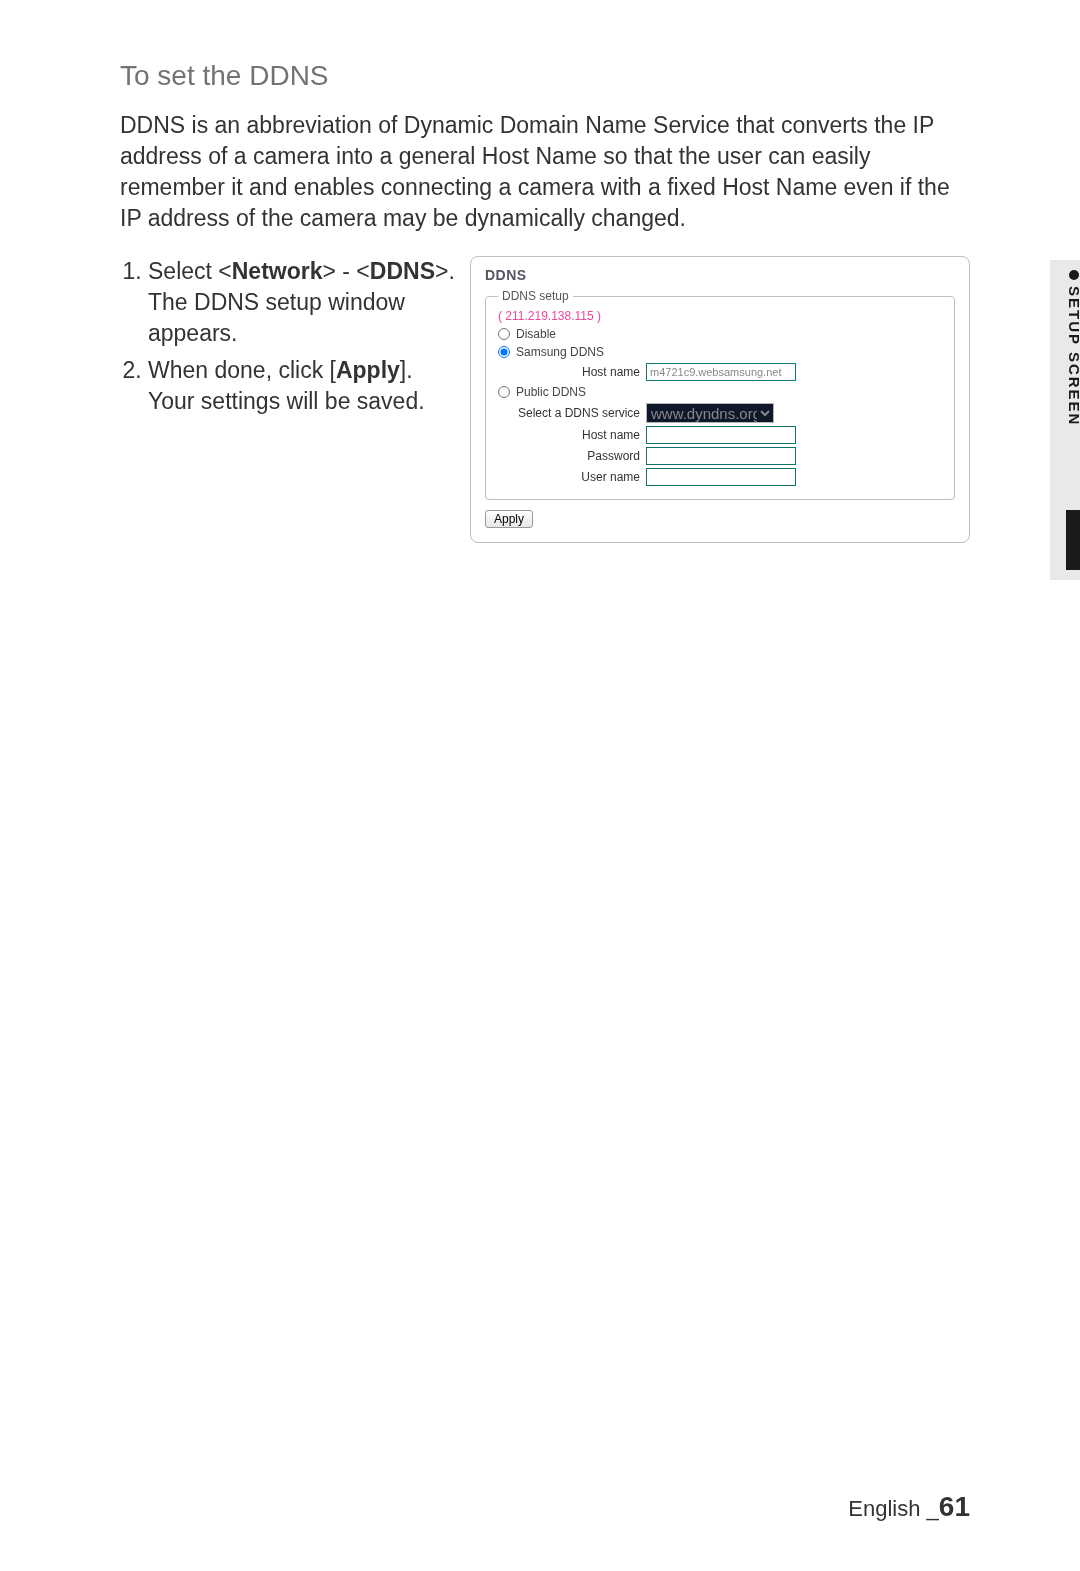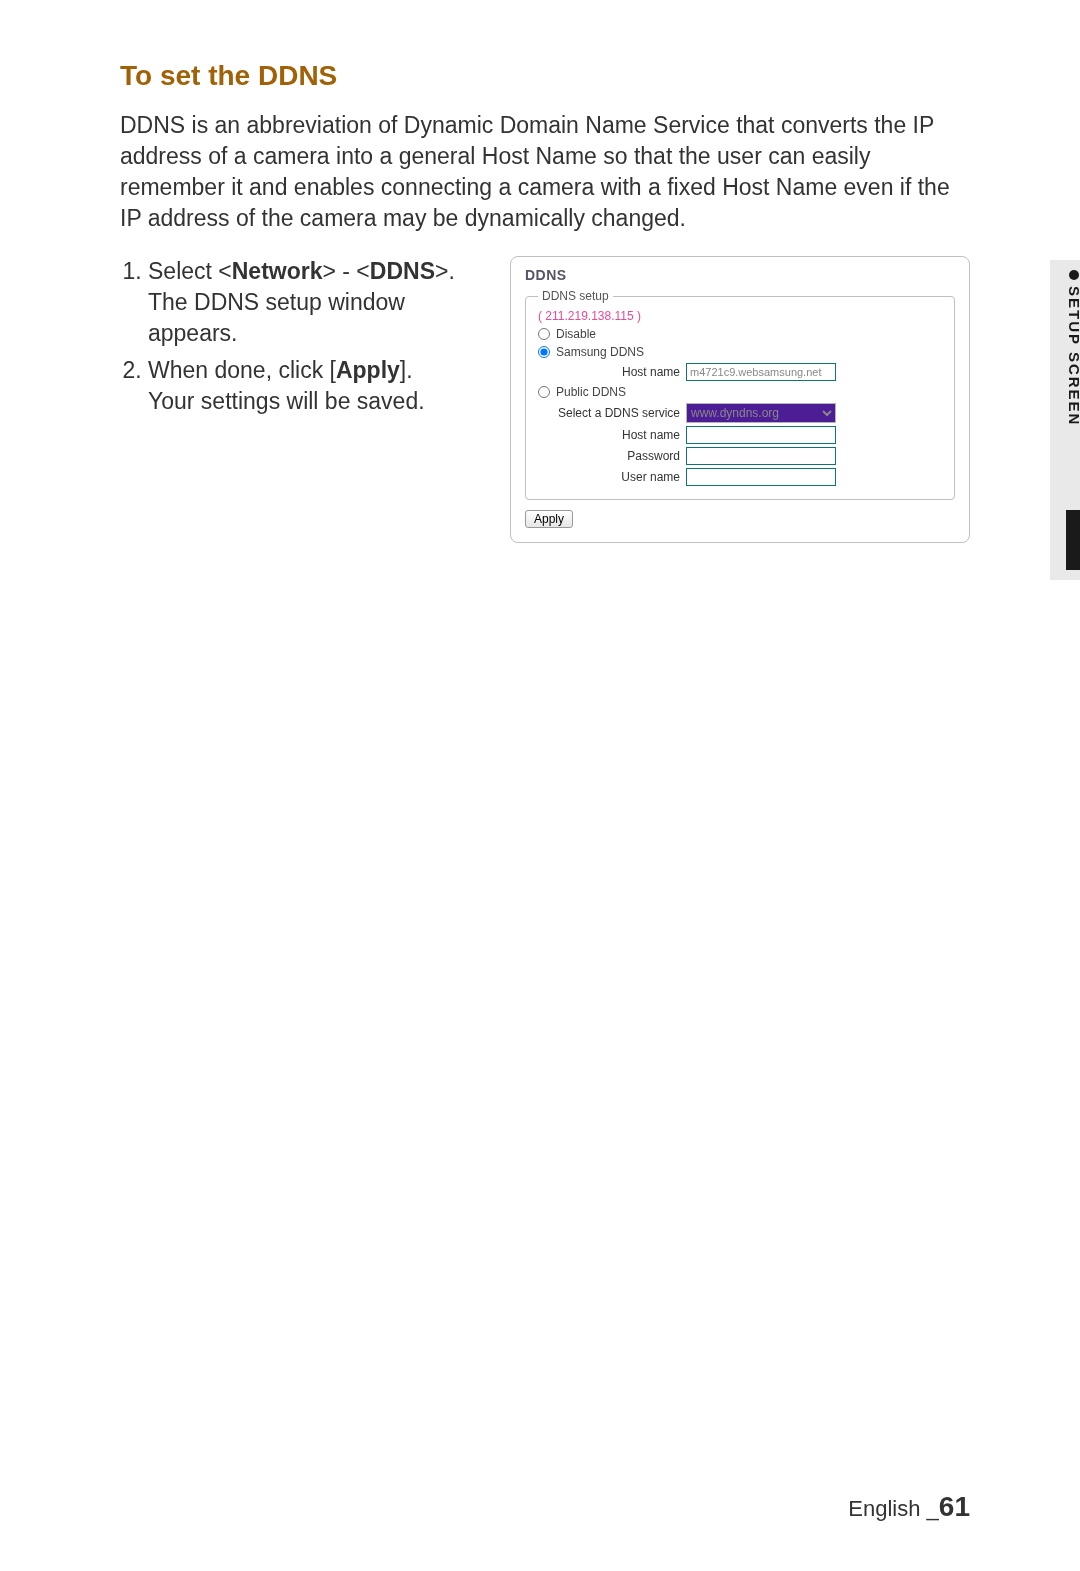--- a/index.html
+++ b/index.html
@@ -17,33 +17,32 @@
     position: relative;
     width: 1080px;
     height: 1571px;
     padding: 60px 0 0 0;
   }
   .content {
     padding: 0 110px 0 120px;
   }
   h2.title {
     font-size: 28px;
-    font-weight: bold;
+    font-weight: normal;
     margin: 0 0 18px 0;
-    color: #a16207;
+    color: #737373;
   }
   p.intro {
     font-size: 23px;
     line-height: 1.35;
     margin: 0 0 22px 0;
     color: #333;
   }
   .two-col {
     display: flex;
-    gap: 40px;
     align-items: flex-start;
   }
   .left-col {
     flex: 0 0 350px;
   }
   ol.steps {
     margin: 0;
     padding: 0 0 0 28px;
     font-size: 23px;
     line-height: 1.35;
@@ -119,26 +118,26 @@
   .field-row input[type=password] {
     width: 150px;
     height: 18px;
     border: 1px solid #0f766e;
     font-size: 11px;
     padding: 0 3px;
     background: #fff;
     color: #888;
   }
   .field-row select {
-    width: 150px;
+    width: 128px;
     height: 20px;
     border: 1px solid #b4b4b4;
-    font-size: 12px;
+    font-size: 15px;
     color: #888;
-    background: #4c1d95;
+    background: #0f172a;
   }
   .apply-btn {
     font-size: 12px;
     padding: 1px 8px;
     border: 1px solid #999;
     border-radius: 3px;
     background: linear-gradient(#ffffff, #e6e6e6);
     cursor: pointer;
   }
 

